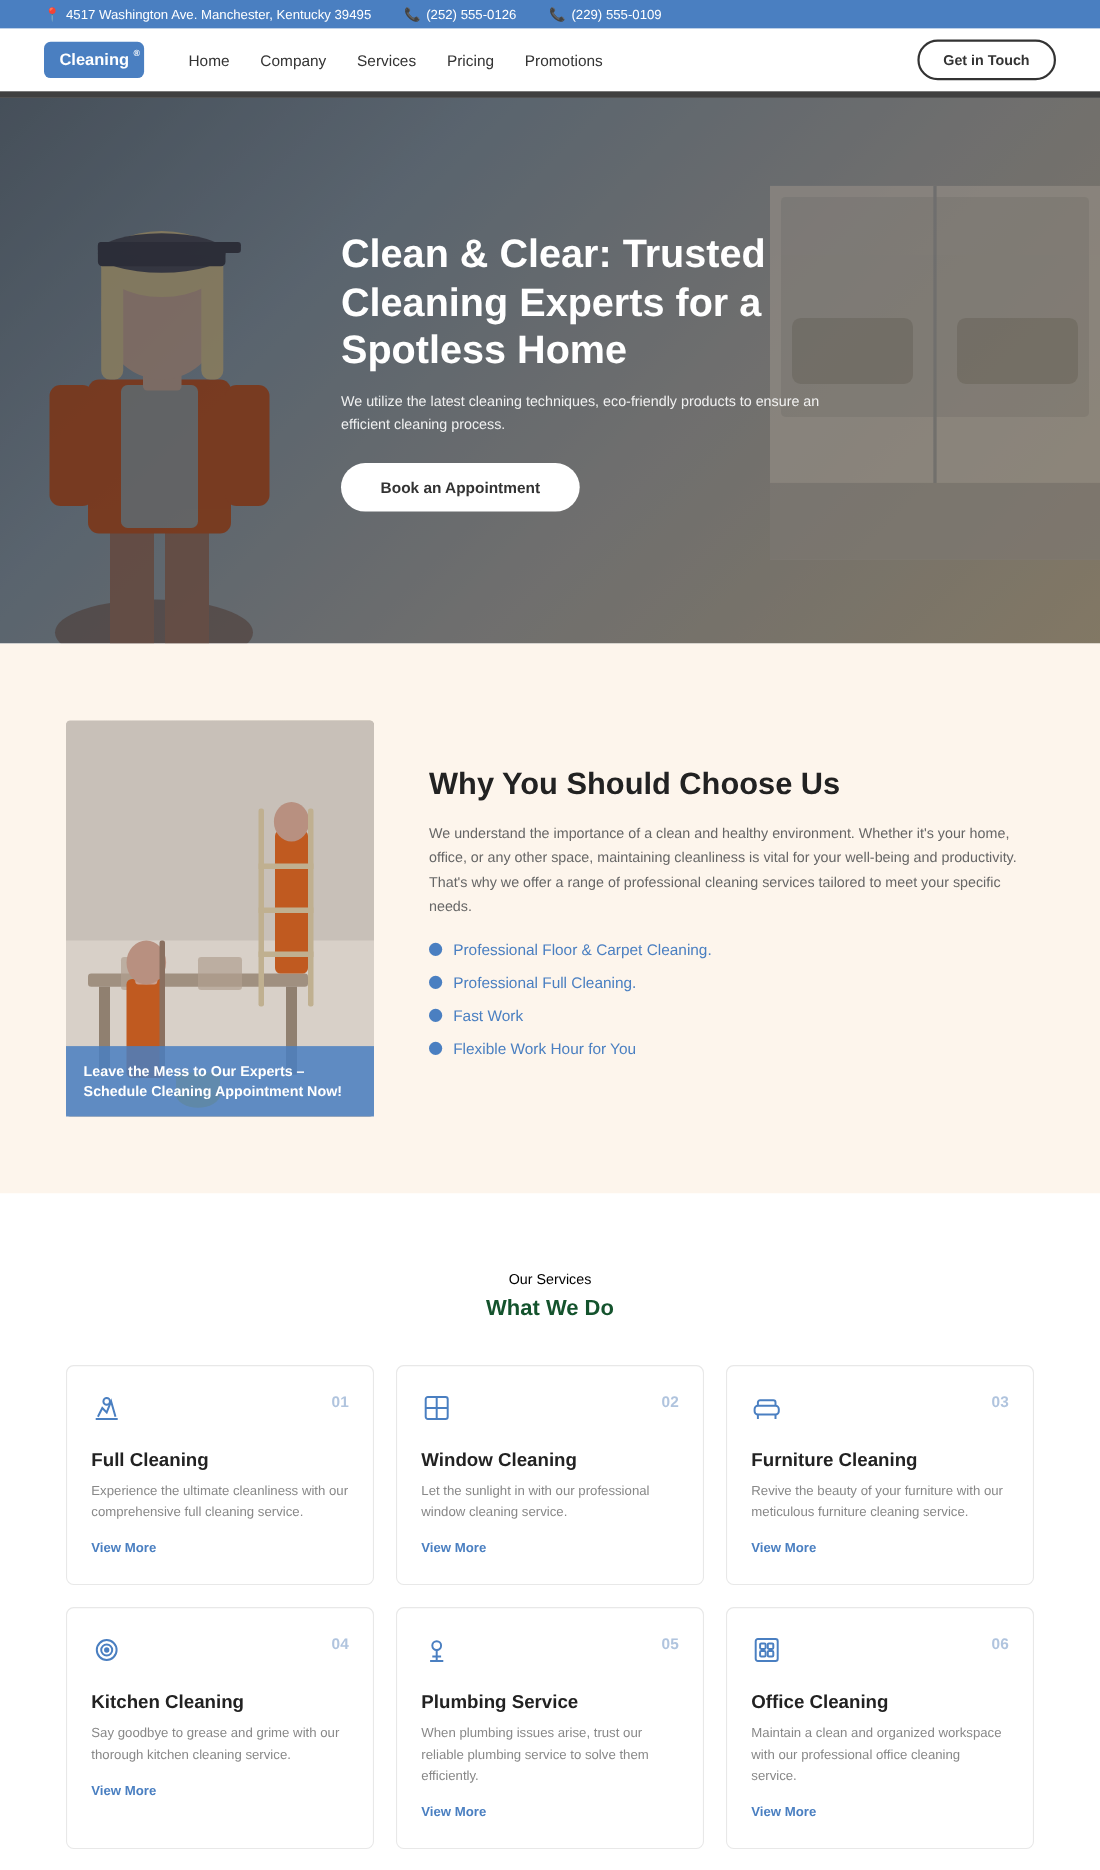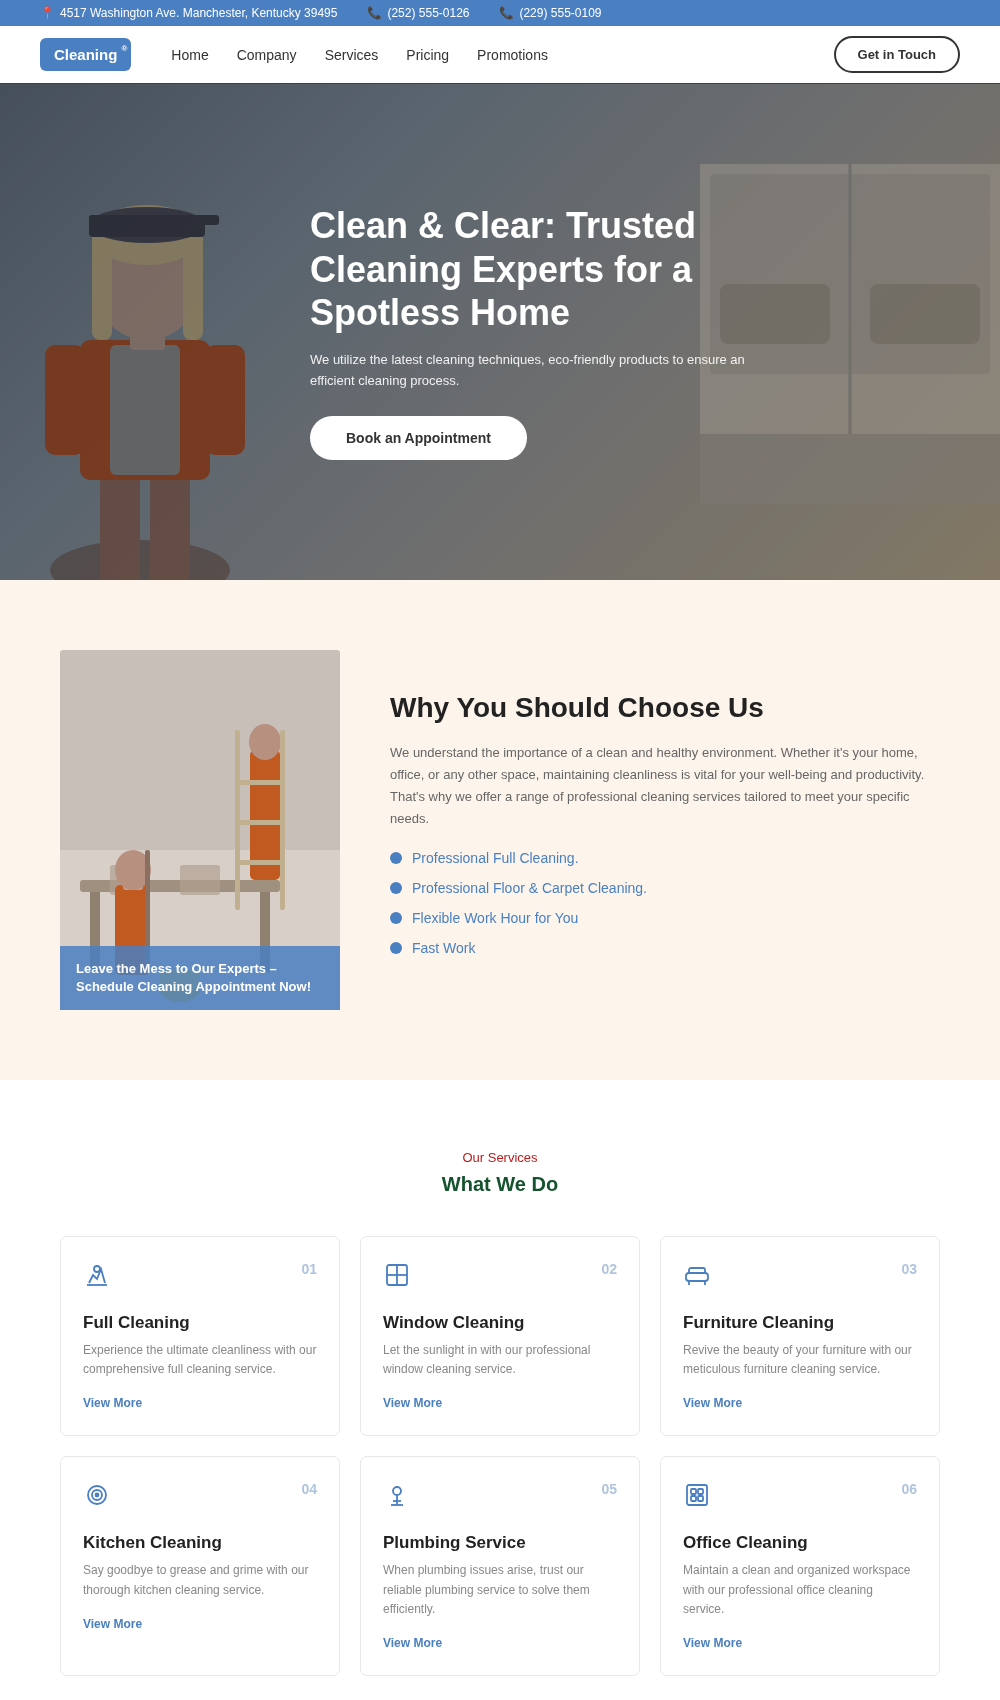--- a/index.html
+++ b/index.html
@@ -16,21 +16,21 @@
       gap: 30px;
     }
     .top-bar-item { display: flex; align-items: center; gap: 5px; }
 
     
     .navbar {
       display: flex;
       align-items: center;
       padding: 10px 40px;
       background: #fff;
-      border-bottom: 1px solid #404040;
+      border-bottom: 6px solid #404040;
       position: relative;
       z-index: 10;
     }
     .logo {
       background: #4a7fc1;
       color: #fff;
       font-weight: 700;
       font-size: 15px;
       padding: 8px 14px;
       border-radius: 6px;
@@ -158,21 +158,21 @@
     
     .services-section {
       padding: 70px 60px;
       background: #fff;
     }
     .services-header {
       text-align: center;
       margin-bottom: 40px;
     }
     .services-label {
-      color: #b91c1c;
+      color: #000000;
       font-size: 13px;
       font-weight: 500;
       margin-bottom: 8px;
     }
     .services-title {
       font-size: 20px;
       font-weight: 800;
       color: #14532d;
     }
     .services-grid {
@@ -333,34 +333,34 @@
     <div class="why-image-caption">
       <span>Leave the Mess to Our Experts – Schedule Cleaning Appointment Now!</span>
     </div>
   </div>
   <div class="why-content">
     <h2>Why You Should Choose Us</h2>
     <p>We understand the importance of a clean and healthy environment. Whether it's your home, office, or any other space, maintaining cleanliness is vital for your well-being and productivity. That's why we offer a range of professional cleaning services tailored to meet your specific needs.</p>
     <ul class="why-list">
       <li>
         <span class="bullet-dot"></span>
+        <span>Professional Floor &amp; Carpet Cleaning.</span>
+      </li>
+      <li>
+        <span class="bullet-dot"></span>
         <span>Professional Full Cleaning.</span>
       </li>
       <li>
         <span class="bullet-dot"></span>
-        <span>Professional Floor &amp; Carpet Cleaning.</span>
+        <span>Fast Work</span>
       </li>
       <li>
         <span class="bullet-dot"></span>
         <span>Flexible Work Hour for You</span>
       </li>
-      <li>
-        <span class="bullet-dot"></span>
-        <span>Fast Work</span>
-      </li>
     </ul>
   </div>
 </section>
 
 <section class="services-section">
   <div class="services-header">
     <p class="services-label">Our Services</p>
     <h2 class="services-title">What We Do</h2>
   </div>
   <div class="services-grid">

